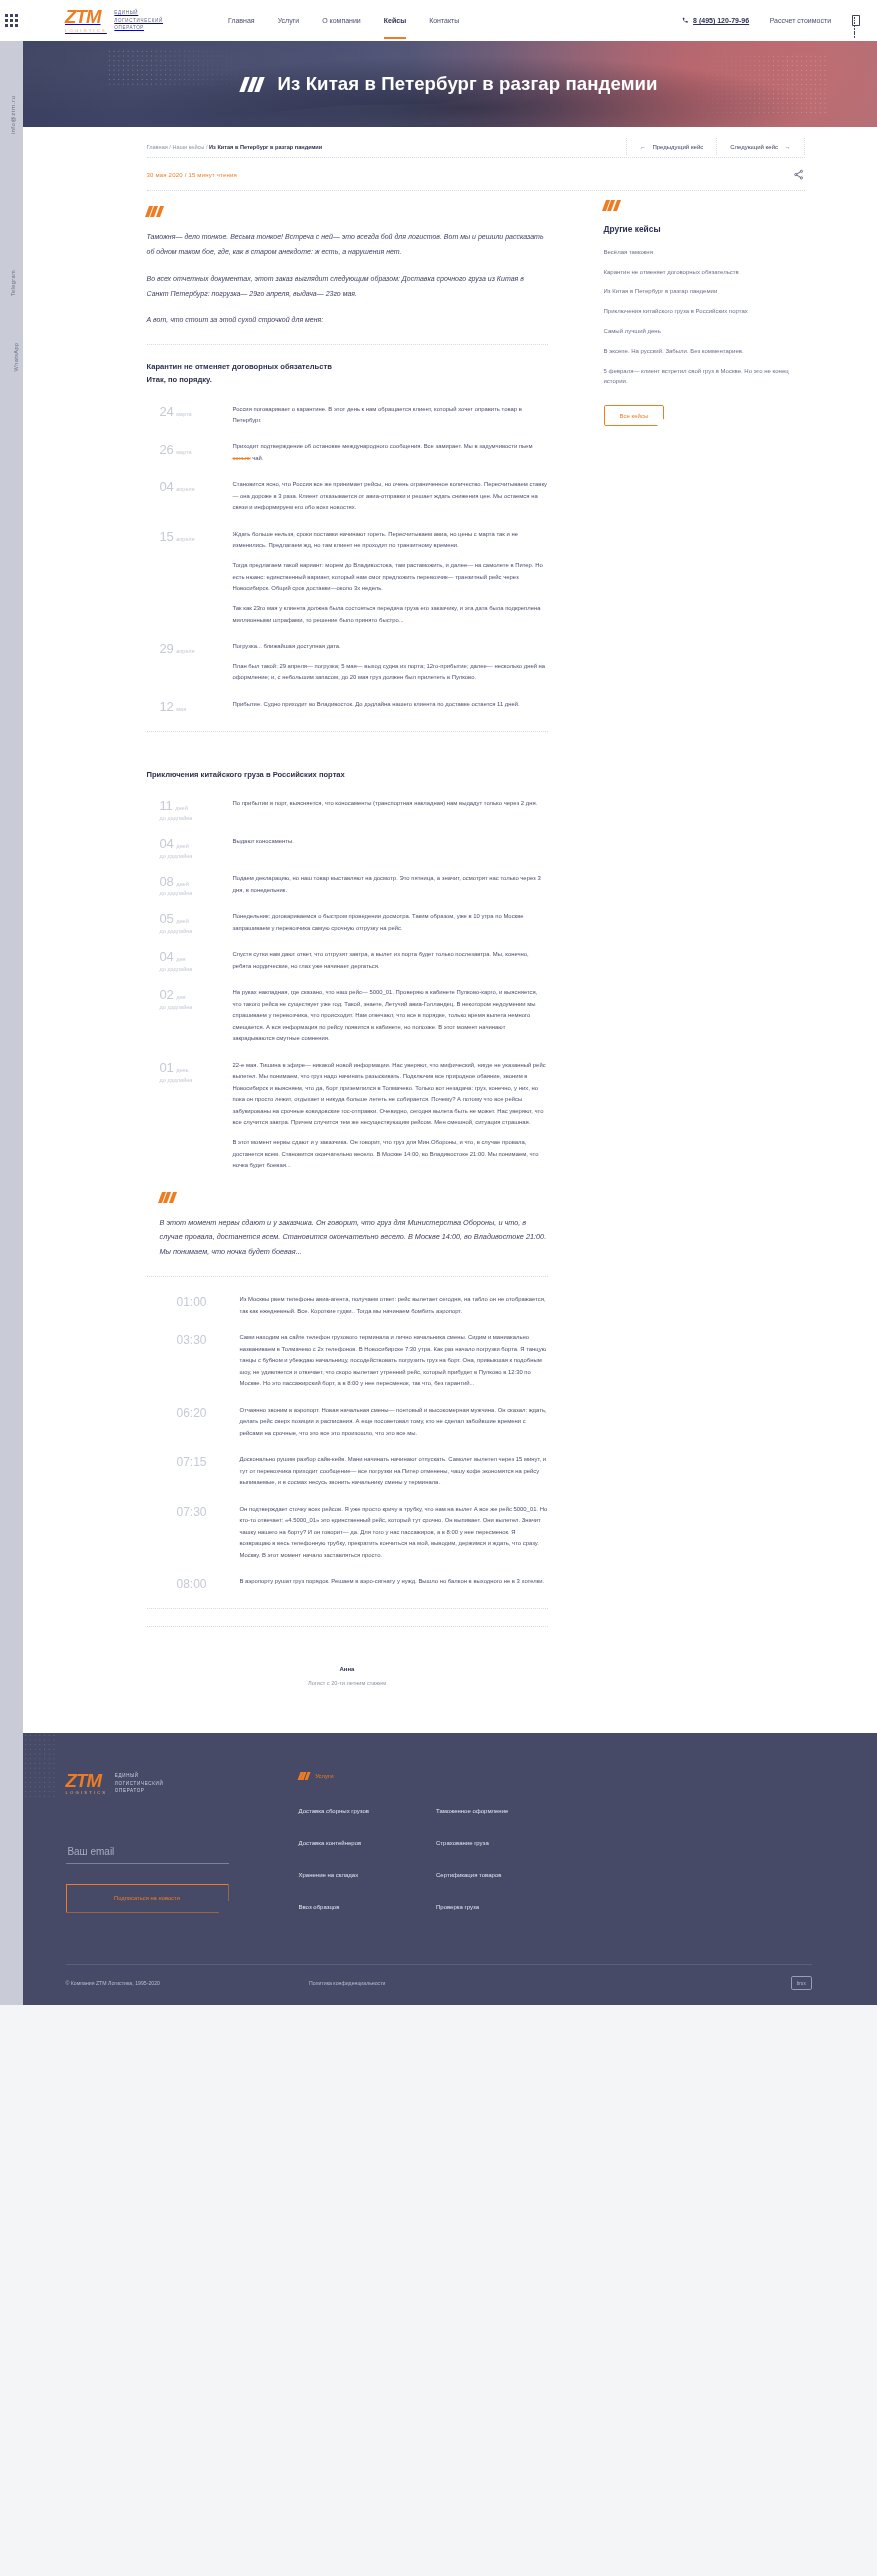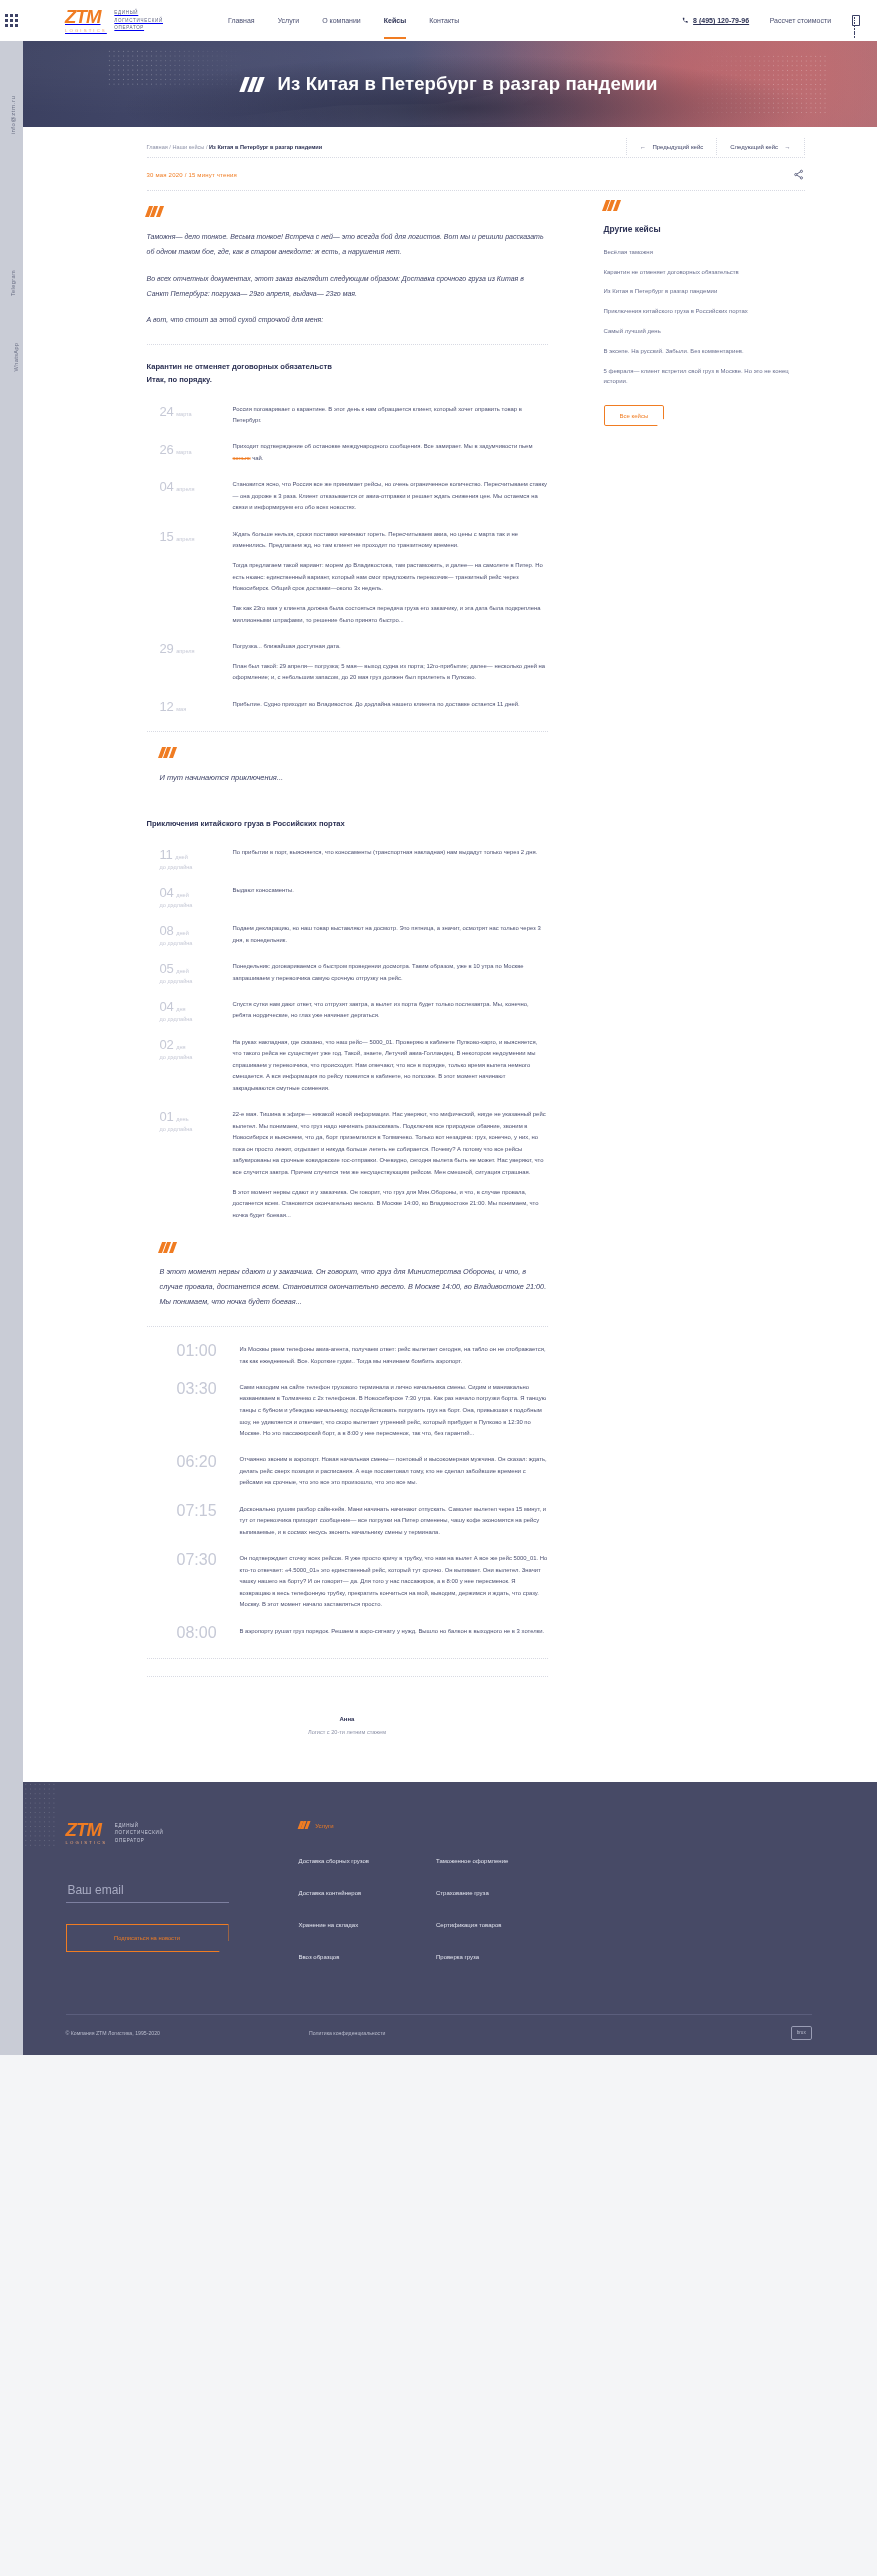--- a/index.html
+++ b/index.html
@@ -132,21 +132,21 @@
   .tl-item { display: flex; margin-bottom: 13px; }
   .tl-date { width: 86px; flex: 0 0 86px; padding-left: 13px; text-align: left; }
   .tl-num { font-size: 13px; font-weight: 400; color: #c6c9d6; line-height: 1; letter-spacing: -0.3px; }
   .tl-unit { font-size: 5.6px; color: #c6c9d6; margin-left: 2.8px; }
   .tl-sub { font-size: 5.6px; color: #c6c9d6; display:block; margin-top: 1.9px; }
   .tl-body { flex: 1; padding-top: 1.9px; }
   .tl-body p { font-size: 5.9px; line-height: 1.95; color: #4a4f70; margin-bottom: 8.4px; }
   .tl-body p:last-child { margin-bottom: 0; }
   .strike { color: #f07c22; text-decoration: line-through; }
 
-  .tl-time .tl-num { font-size: 16px; letter-spacing: 0; padding-left: 17px; }
+  .tl-time .tl-num { font-size: 12px; letter-spacing: 0; padding-left: 17px; }
   .tl-time .tl-date { width: 93px; flex: 0 0 93px; }
 
   .quote-block { padding-left: 13px; margin: 20.5px 0 5.6px; }
   .quote-block p { font-style: italic; font-size: 7.3px; line-height: 2.0; color: #3d4266; }
 
   .side-title { font-size: 8.4px; font-weight: 700; color: #2c3154; margin-bottom: 13px; }
   .side-list a { display:block; font-size: 6px; line-height: 1.75; color: #6a7090; text-decoration:none; margin-bottom: 9.3px; }
   .all-cases { display:inline-block; margin-top: 9.3px; padding: 6.5px 15px; font-size: 6px; color: #f07c22;
     border: 0.9px solid #f07c22; border-radius: 1.9px; text-decoration:none;
     clip-path: polygon(0 0, 100% 0, 100% 62%, 88% 100%, 0 100%); }
@@ -158,22 +158,22 @@
   
   .footer { position: relative; margin-left: 0; width: 877px; background: #474a66; color: #fff;
             padding: 39px 0 0; overflow: hidden; }
   .footer-dots { position:absolute; left:0; top:0; width:56px; height:65px; opacity:.35;
     background-image: radial-gradient(rgba(255,255,255,.5) 0.7px, transparent 0.7px); background-size: 4.7px 4.7px;}
   .footer-inner { width: 746px; margin: 0 auto; display:flex; }
   .f-col-logo { width: 233px; }
   .f-logo-mark { font-size: 18.6px; font-weight: 800; font-style: italic; color: #f07c22; letter-spacing: -0.9px; line-height:1; }
   .f-logo-sub { font-size: 4.3px; letter-spacing: 2.1px; color: #f3a877; text-align:right; }
   .f-logo-tag { margin-left: 7.5px; font-size: 4.5px; line-height: 1.7; letter-spacing: 0.7px; color: #cfd2e0; text-transform: uppercase;}
-  .email-input { margin-top: 32px; width: 163px; background: transparent; border: none;
-    border-bottom: 0.9px solid #7d80a0; color: #fff; font-size: 12px; padding: 5.6px 1.9px;
+  .email-input { margin-top: 45px; width: 163px; background: transparent; border: none;
+    border-bottom: 0.9px solid #7d80a0; color: #fff; font-size: 10px; padding: 5.6px 1.9px;
     font-family: "Liberation Sans", sans-serif; }
   .email-input::placeholder { color: #a8abc2; }
   .sub-btn { margin-top: 20.5px; width: 163px; padding: 10.3px 0; text-align:center; font-size: 5.8px;
     color: #f07c22; background: transparent; border: 0.9px solid #f07c22; cursor:pointer;
     font-family: "Liberation Sans", sans-serif;
     clip-path: polygon(0 0, 100% 0, 100% 58%, 94% 100%, 0 100%); }
   .f-head { display:flex; align-items:center; gap:4.7px; margin-bottom: 28px; }
   .f-head .lbl { font-size: 6px; color: #f07c22; }
   .slash-sm { display:inline-block; width: 12px; height: 8.4px; position:relative; }
   .slash-sm i { position:absolute; top:0; width:2.8px; height:8.4px; background:#f07c22; transform: skewX(-20deg);}
@@ -380,24 +380,20 @@
                 <span class="tl-num">12</span><span class="tl-unit">мая</span>
               </div>
               <div class="tl-body">
                 <p>Прибытие. Судно приходит во Владивосток. До дэдлайна нашего клиента по доставке остается 11 дней.</p>
               </div>
             </div>
           </div>
 
           <div class="section-rule"></div>
 
-          <div style="padding-left:13px">
-            <span class="slash-orange"><i></i><i></i><i></i></span>
-            <p class="lead big">И тут начинаются приключения...</p>
-          </div>
 
           <div style="height:20.5px"></div>
 
           <h2 class="sec">Приключения китайского груза в Российских портах</h2>
 
           <div>
             <div class="tl-item">
               <div class="tl-date">
                 <span class="tl-num">11</span><span class="tl-unit">дней</span>
                 <span class="tl-sub">до дэдлайна</span>

